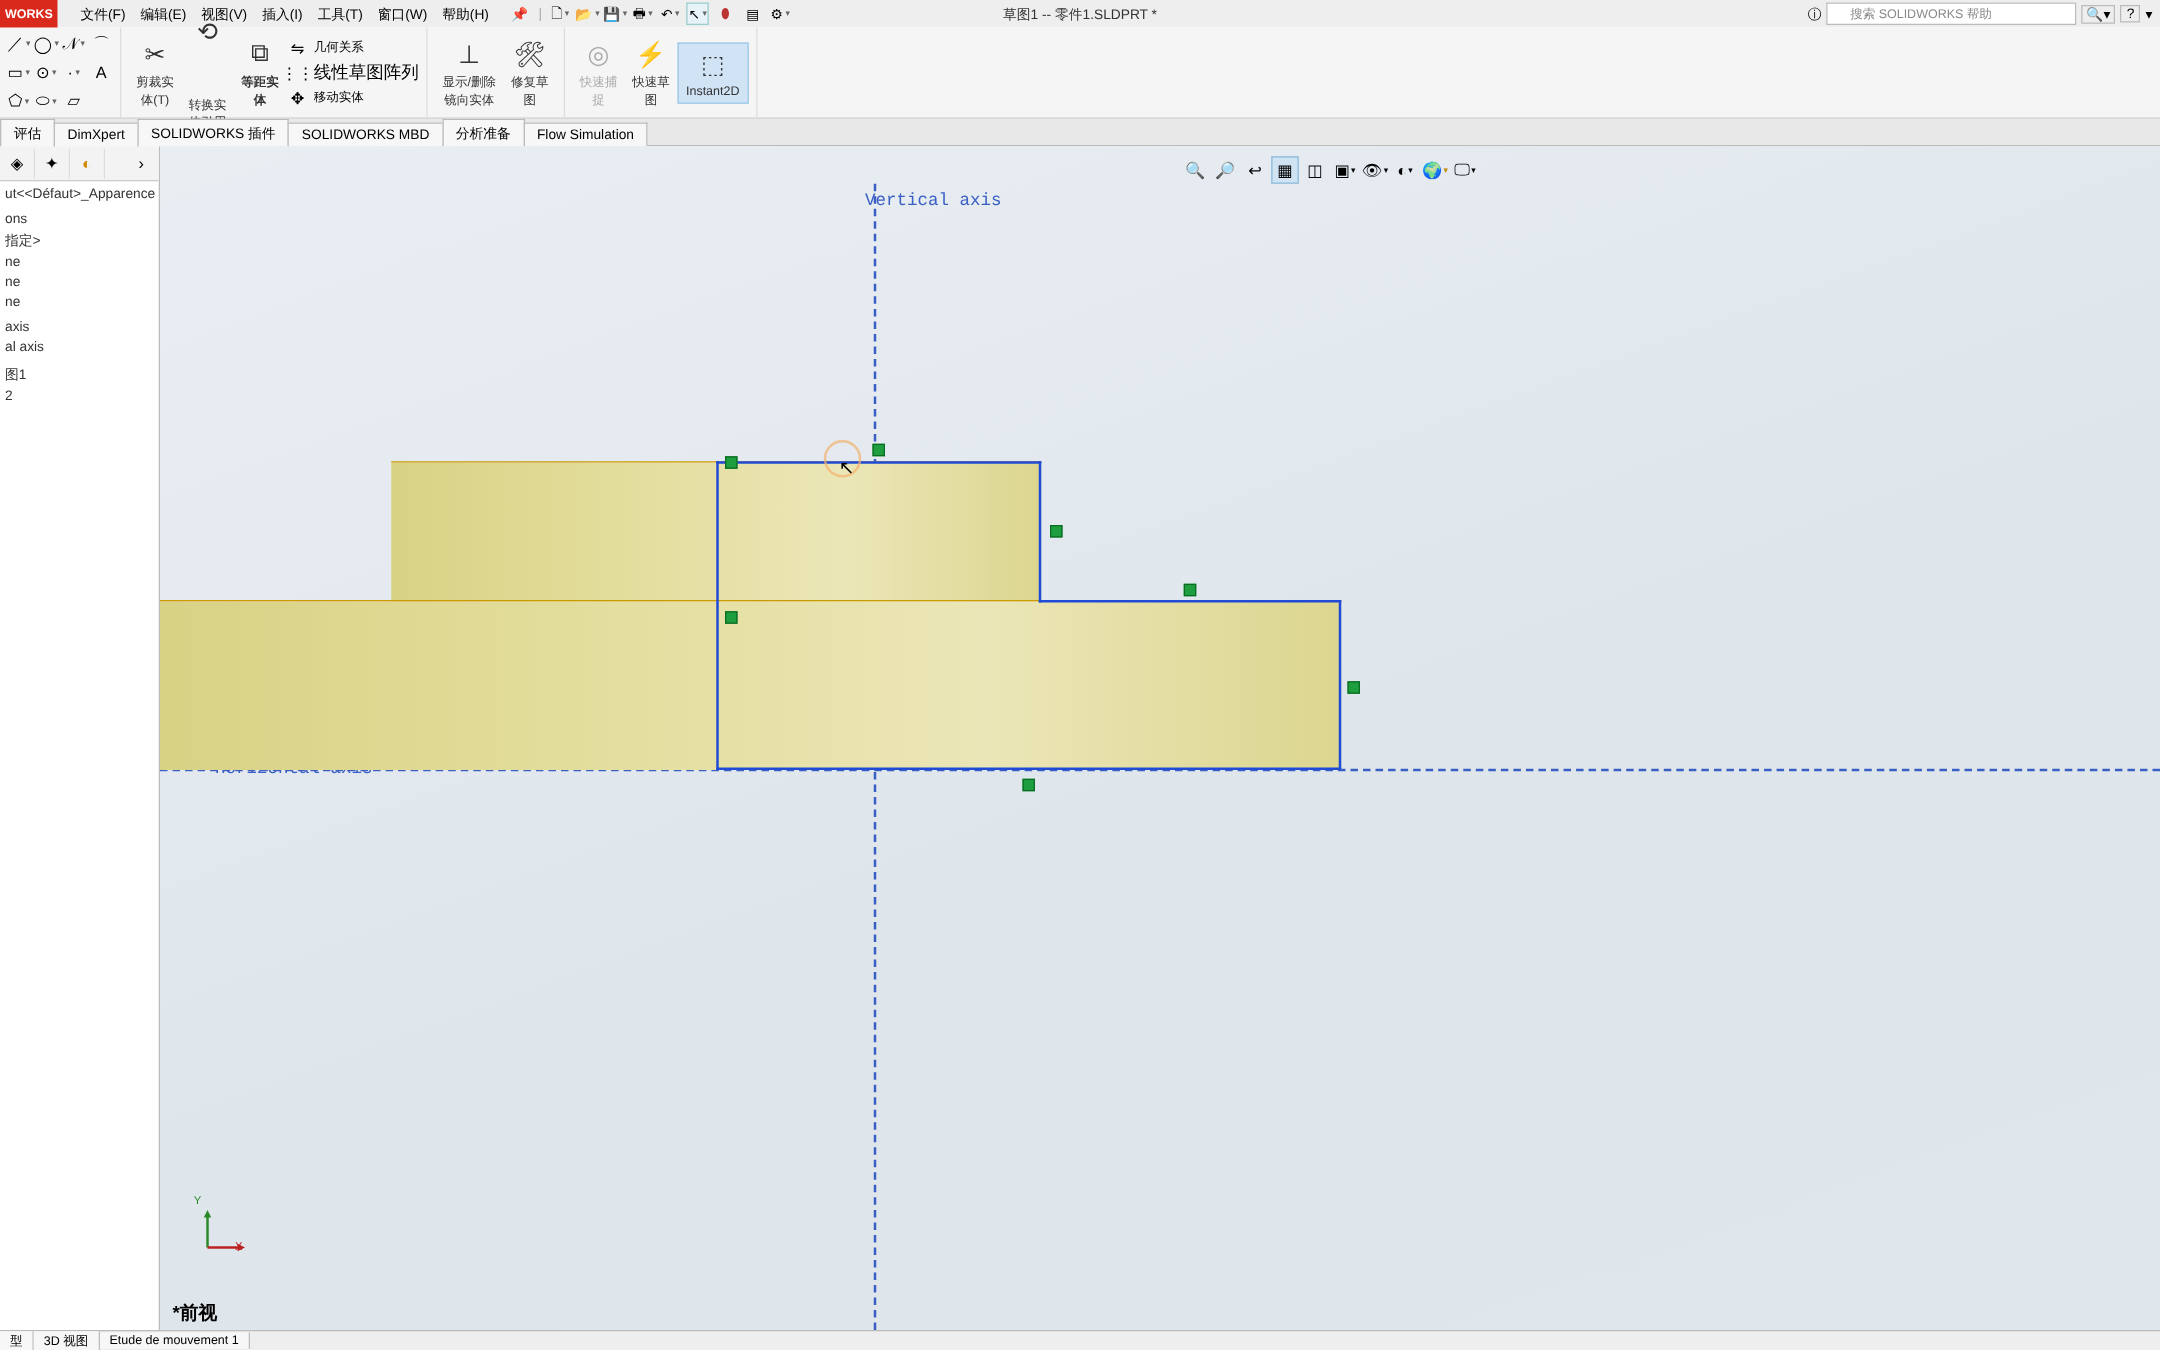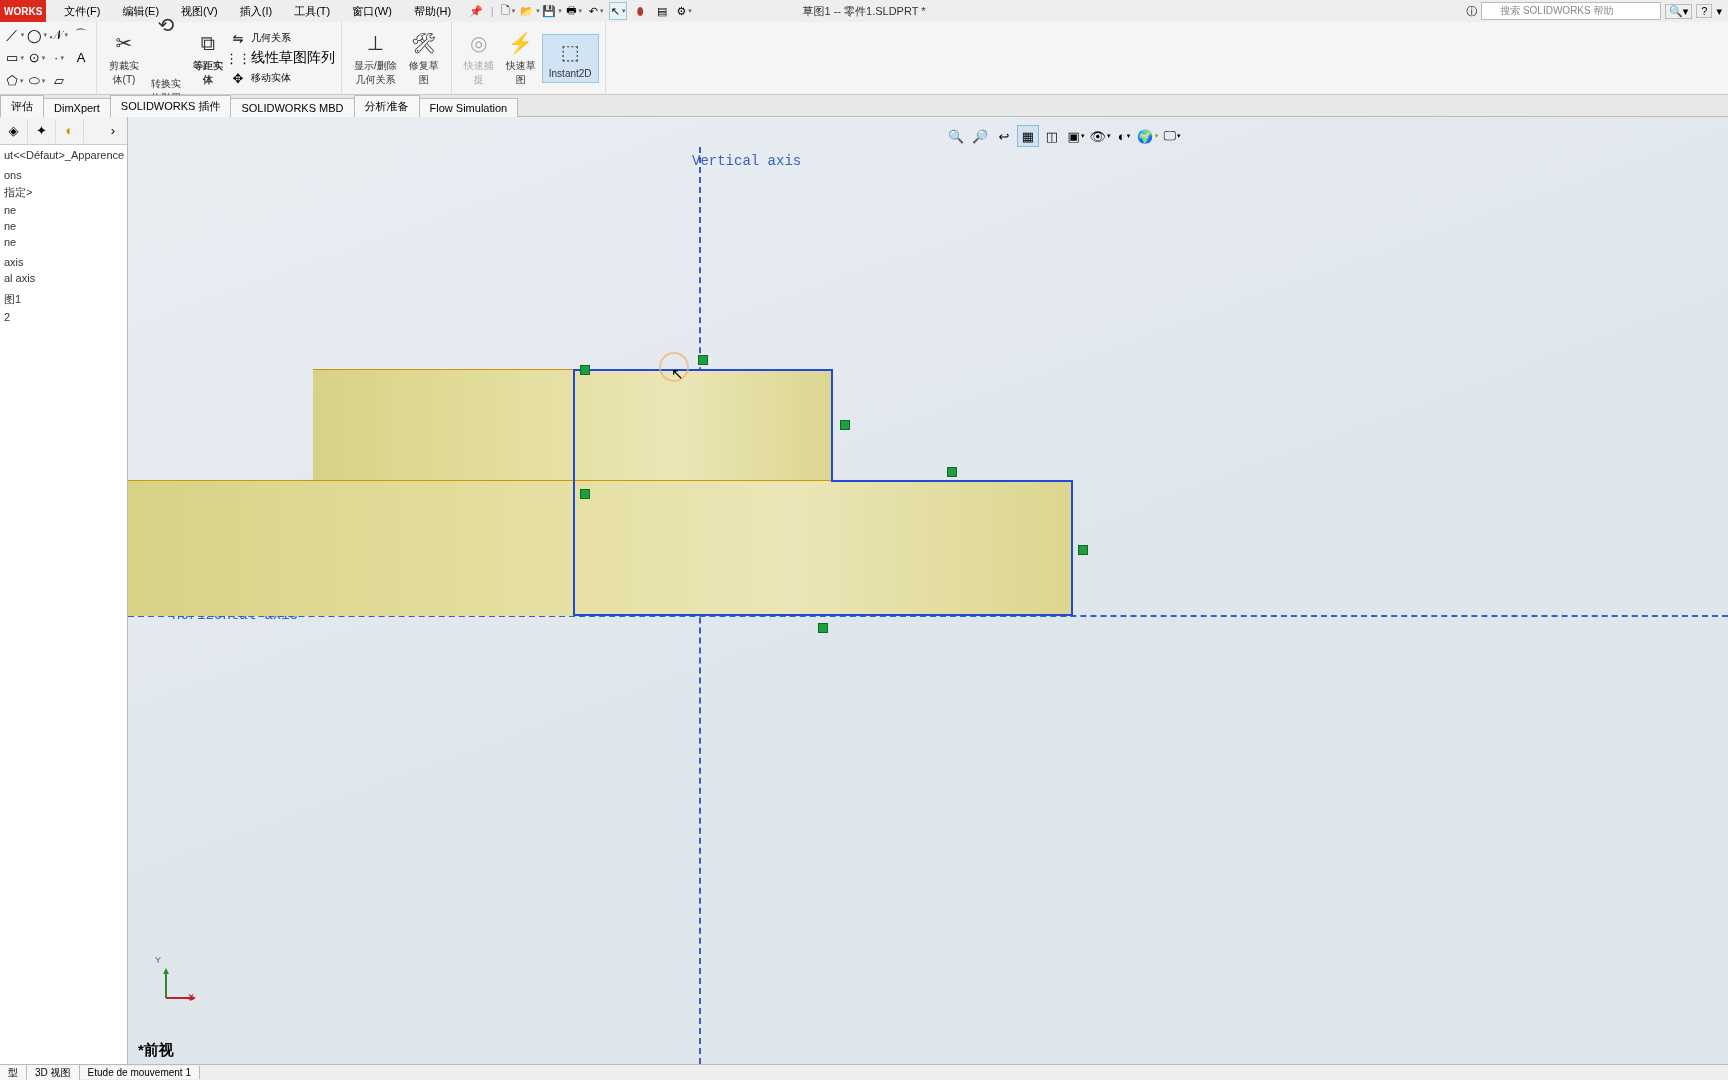--- a/index.html
+++ b/index.html
@@ -1,28 +1,28 @@
 <!DOCTYPE html>
 <html><head>
 <meta charset="utf-8">
 <style>
 * { margin: 0; padding: 0; box-sizing: border-box; font-family: "Microsoft YaHei", Arial, sans-serif; }
 html, body { width: 1728px; height: 1080px; overflow: hidden; background: #fff; }
 
 
 .titlebar { height: 22px; background: #eee; display: flex; align-items: center; font-size: 11px; }
 .logo { background: #d9291c; color: #fff; font-weight: bold; font-size: 10px; padding: 0 4px; height: 100%; display: flex; align-items: center; }
-.menubar { display: flex; gap: 10px; margin-left: 12px; }
+.menubar { display: flex; gap: 0; margin-left: 12px; }
 .menubar span { padding: 2px 6px; cursor: default; }
 .tb-icons { display: flex; align-items: center; gap: 4px; margin-left: 10px; }
 .tb-icons .ico, .tb-icons .sep { width: 18px; height: 18px; display: flex; align-items: center; justify-content: center; }
 .tb-icons .sep { width: 6px; color: #aaa; }
 .doc-title { position: absolute; left: 50%; transform: translateX(-50%); font-size: 11px; color: #333; }
 .search-area { margin-left: auto; display: flex; align-items: center; gap: 4px; padding-right: 6px; }
-.search-box { border: 1px solid #bbb; background: #fff; font-size: 10px; padding: 1px 4px 1px 18px; width: 180px; position: relative; color: #888; }
+.search-box { border: 1px solid #bbb; background: #fff; font-size: 10px; padding: 1px 4px 1px 18px; width: 200px; position: relative; color: #888; }
 .help-q { border: 1px solid #bbb; padding: 0 4px; font-size: 11px; }
 
 
 .ribbon { height: 73px; background: #f5f5f5; border-bottom: 1px solid #ccc; display: flex; }
 .ribbon-group { border-right: 1px solid #ddd; padding: 2px 6px; display: flex; flex-direction: column; justify-content: space-around; }
 .ribbon-btn { display: flex; flex-direction: column; align-items: center; font-size: 10px; color: #333; padding: 3px 6px; text-align: center; gap: 2px; }
 .ribbon-btn.disabled { color: #aaa; }
 .ribbon-btn.active { background: #d0e4f5; border: 1px solid #98c6e6; }
 .ribbon-row { display: flex; align-items: center; gap: 4px; }
 .rb-icon { width: 18px; height: 18px; display: flex; align-items: center; justify-content: center; font-size: 13px; }
@@ -165,21 +165,21 @@
       <div class="ribbon-row">
           <span class="rb-icon">✥</span>
           <span style="font-size:10px;">移动实体</span>
         </div>
     </div>
   </div>
   <div class="ribbon-group" style="flex-direction:row;align-items:center;">
     <div class="ribbon-btn">
         <span class="rb-icon lg">⊥</span>
         <span style="white-space:pre-line;">显示/删除
-几何关系</span>
+镜向实体</span>
       </div>
     <div class="ribbon-btn">
         <span class="rb-icon lg">🛠</span>
         <span style="white-space:pre-line;">修复草
 图</span>
       </div>
   </div>
   <div class="ribbon-group" style="flex-direction:row;align-items:center;">
     <div class="ribbon-btn disabled">
         <span class="rb-icon lg">◎</span>

